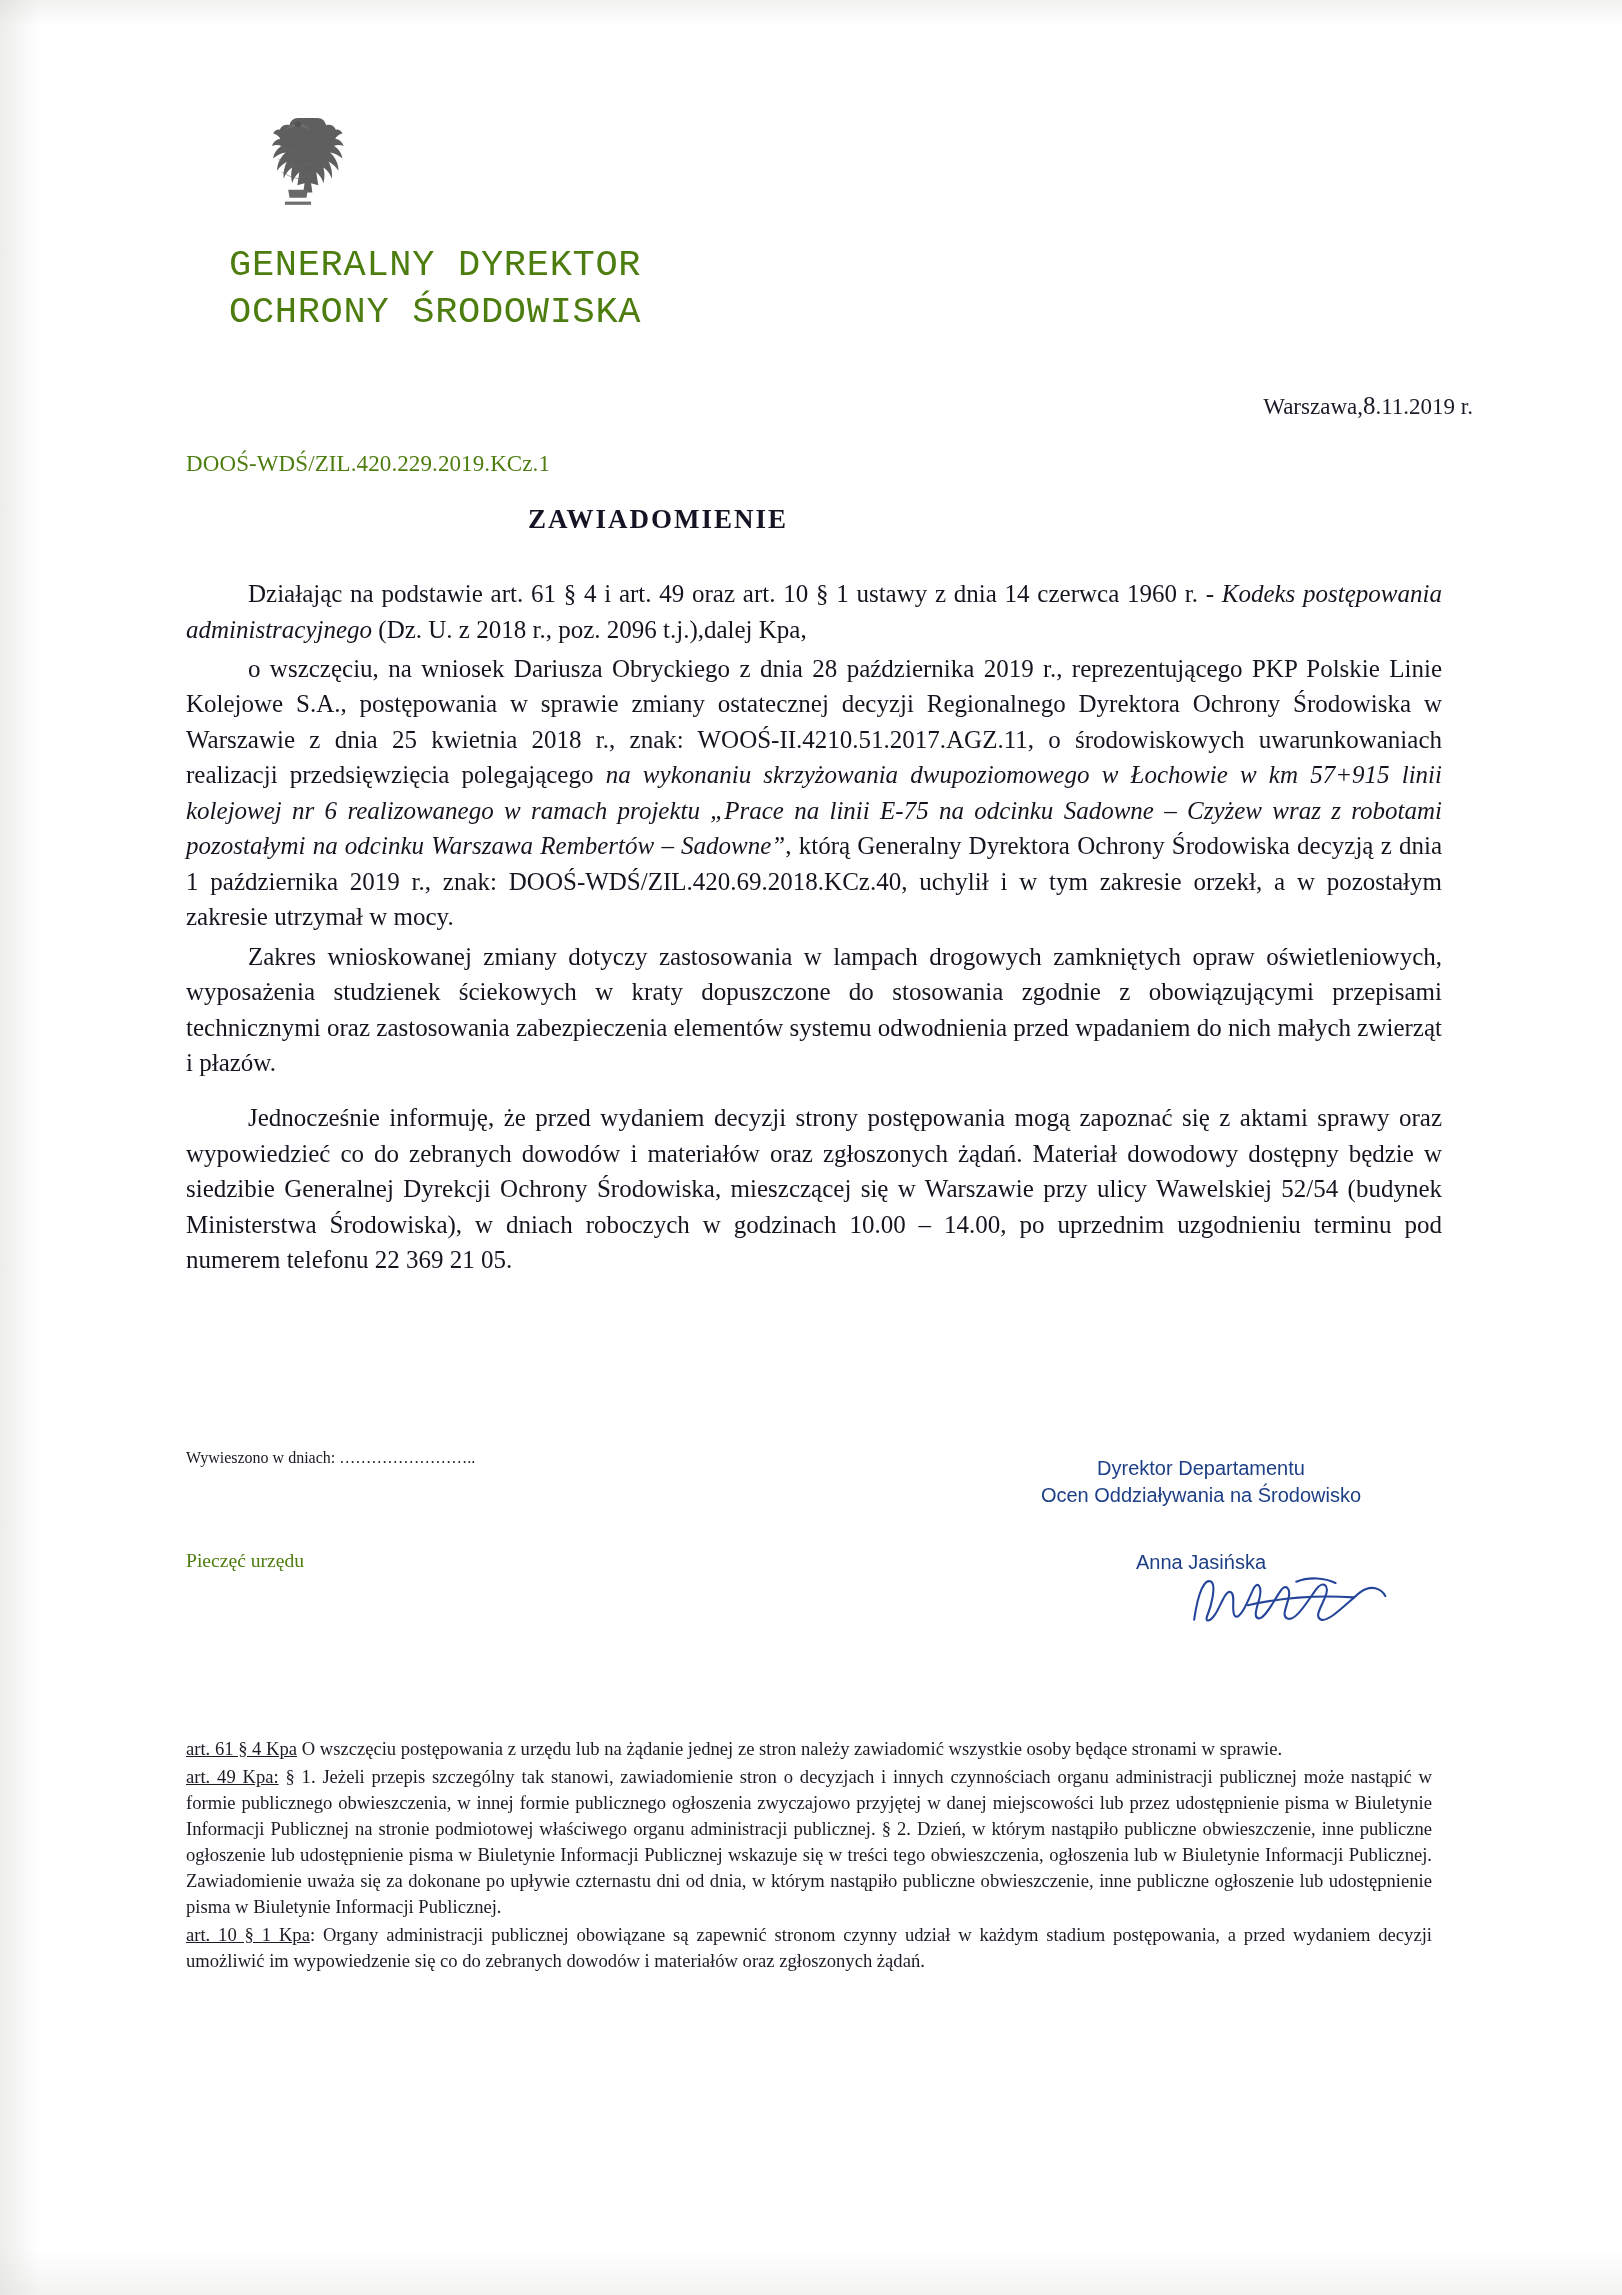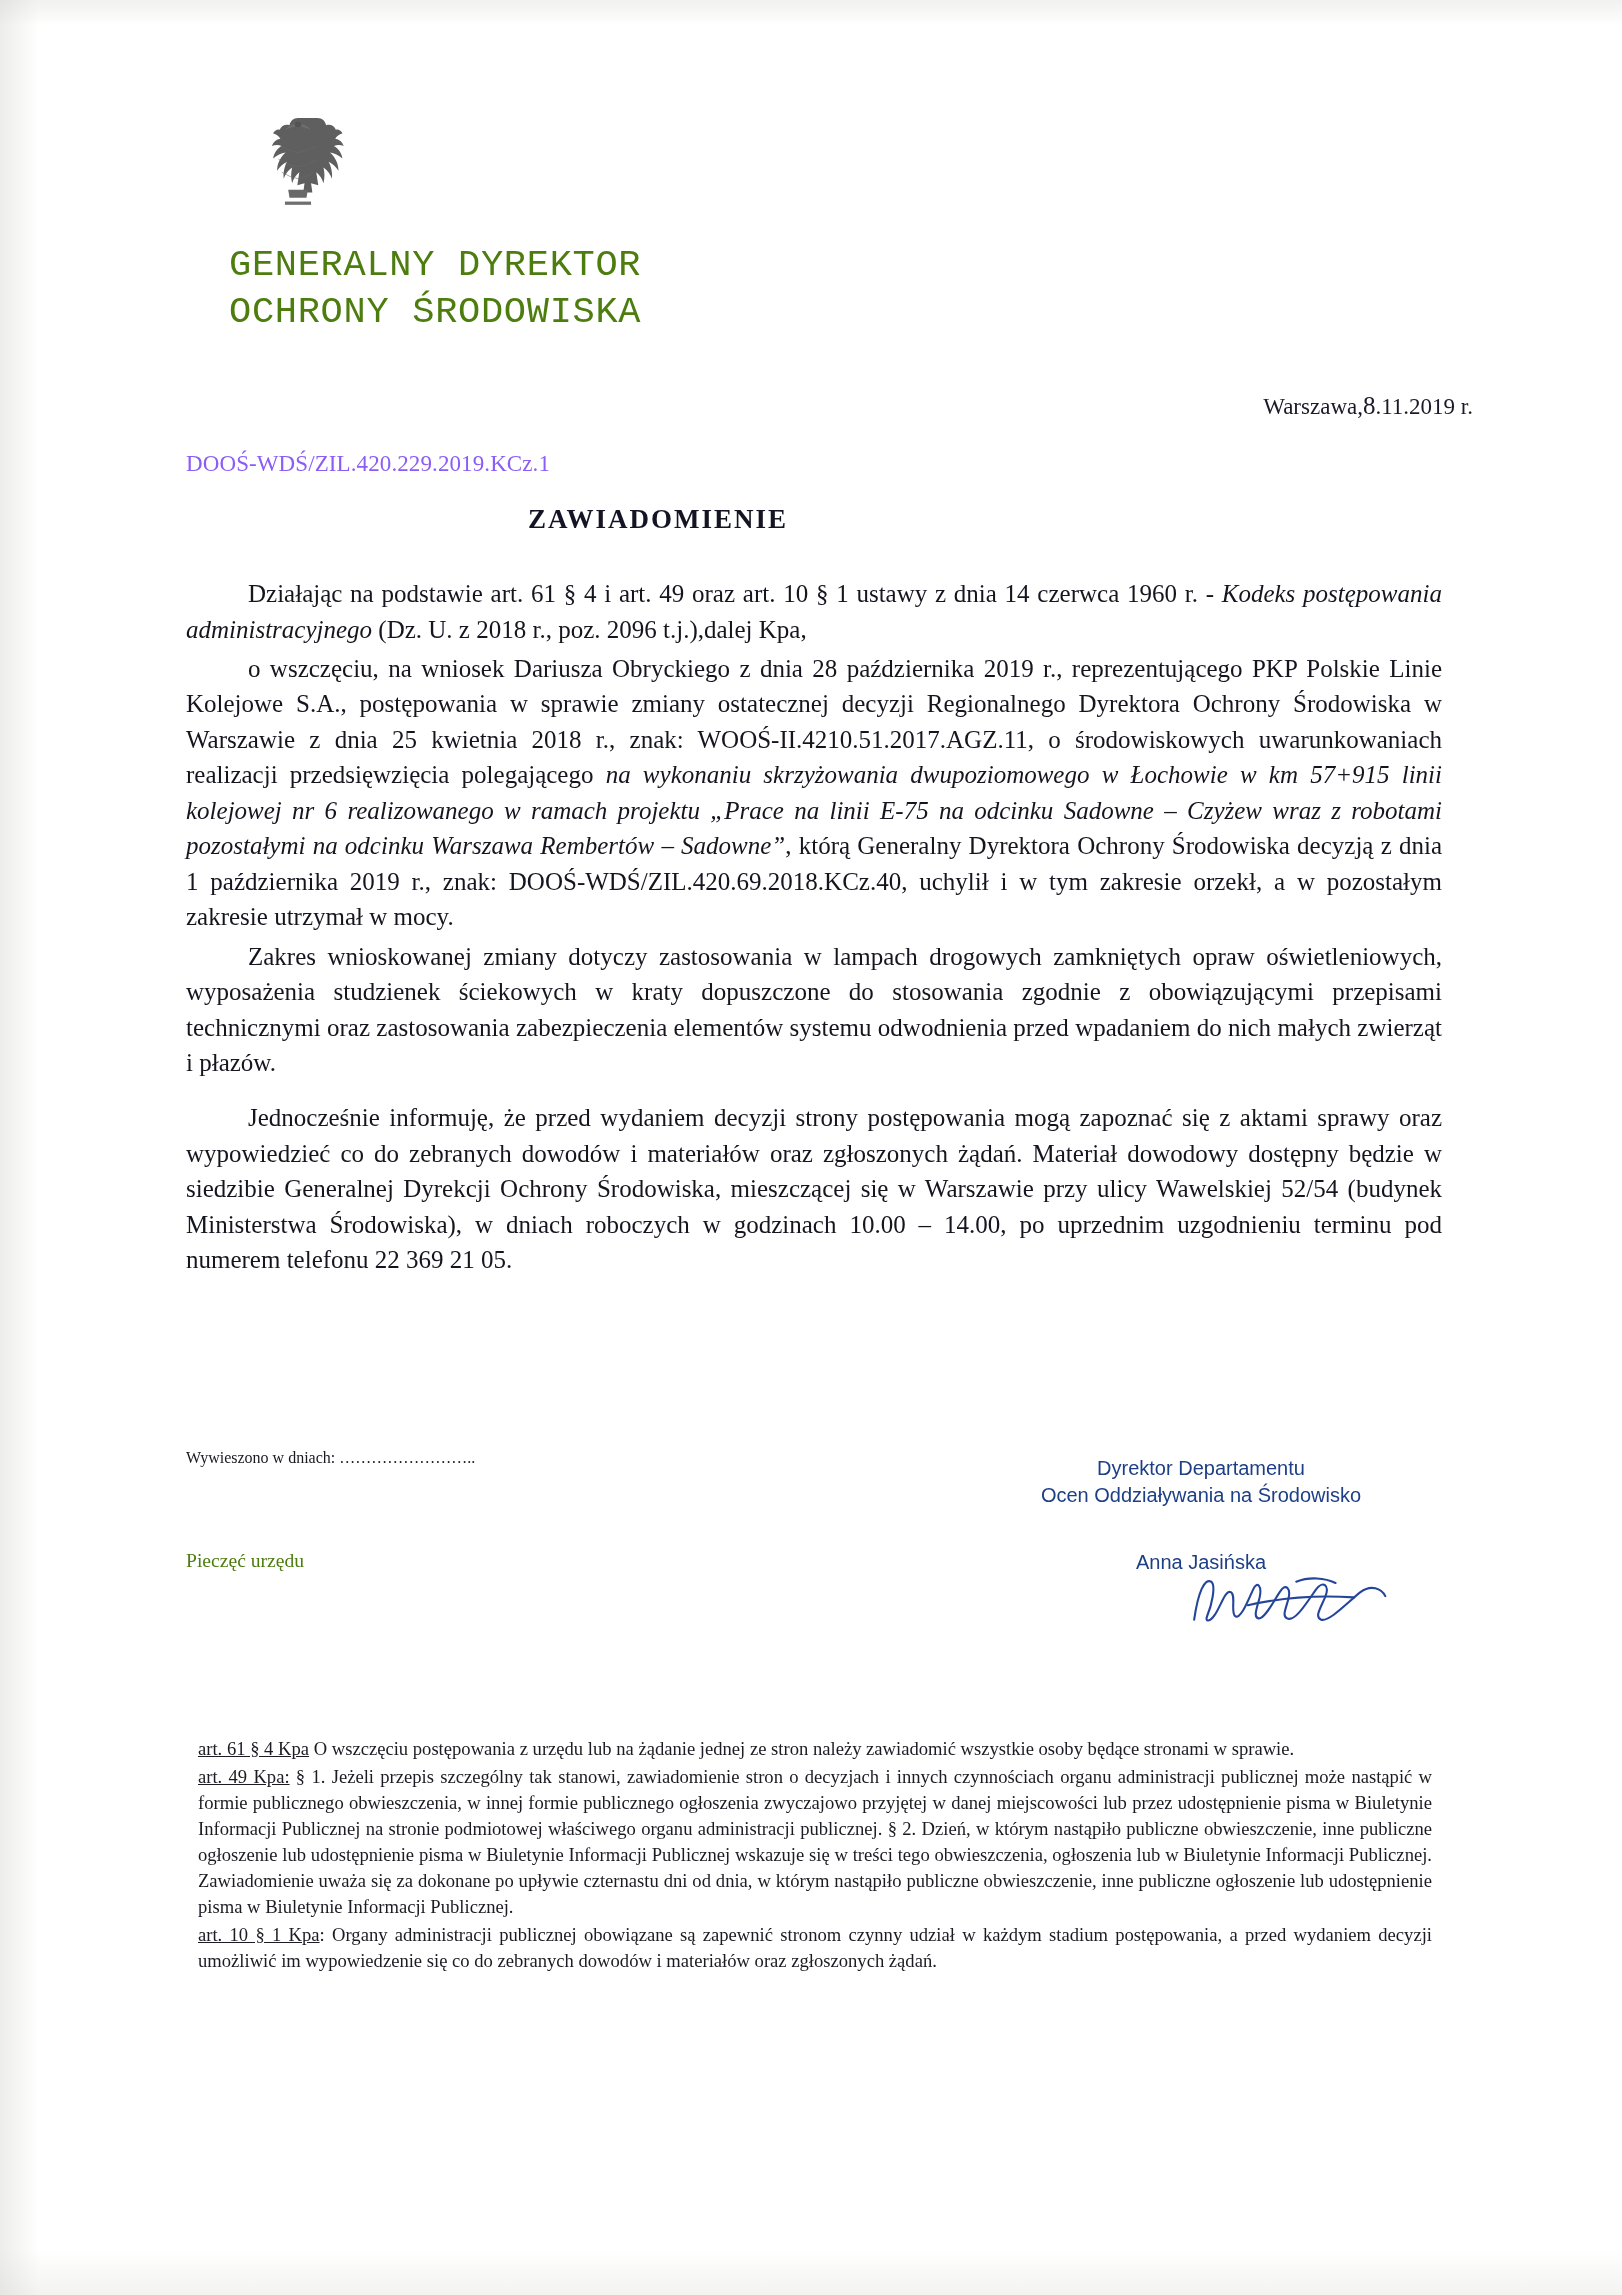--- a/index.html
+++ b/index.html
@@ -86,21 +86,21 @@
   .place-date .hand {
     font-family: "Liberation Serif", serif;
     font-size: 25px;
   }
   .ref-no {
     position: absolute;
     left: 186px;
     top: 451px;
     font-size: 23px;
     letter-spacing: 0.1px;
-    color: #8b5cf6;
+    color: #4d7c0f;
   }
 
   .doc-title {
     position: absolute;
     left: 0;
     top: 504px;
     width: 1316px;
     text-align: center;
     font-size: 27px;
     font-weight: bold;
@@ -183,21 +183,21 @@
     position: absolute;
     left: 186px;
     top: 1736px;
     width: 1246px;
     font-size: 18.6px;
     line-height: 1.4;
     text-align: justify;
     color: #1b1b23;
   }
   .footnotes p {
-    margin: 0 0 2px 12px;
+    margin: 0 0 2px 0;
   }
   .u {
     text-decoration: underline;
   }
 </style>
 </head>
 <body>
 
 <div class="page">
   <div class="sheet"></div>

